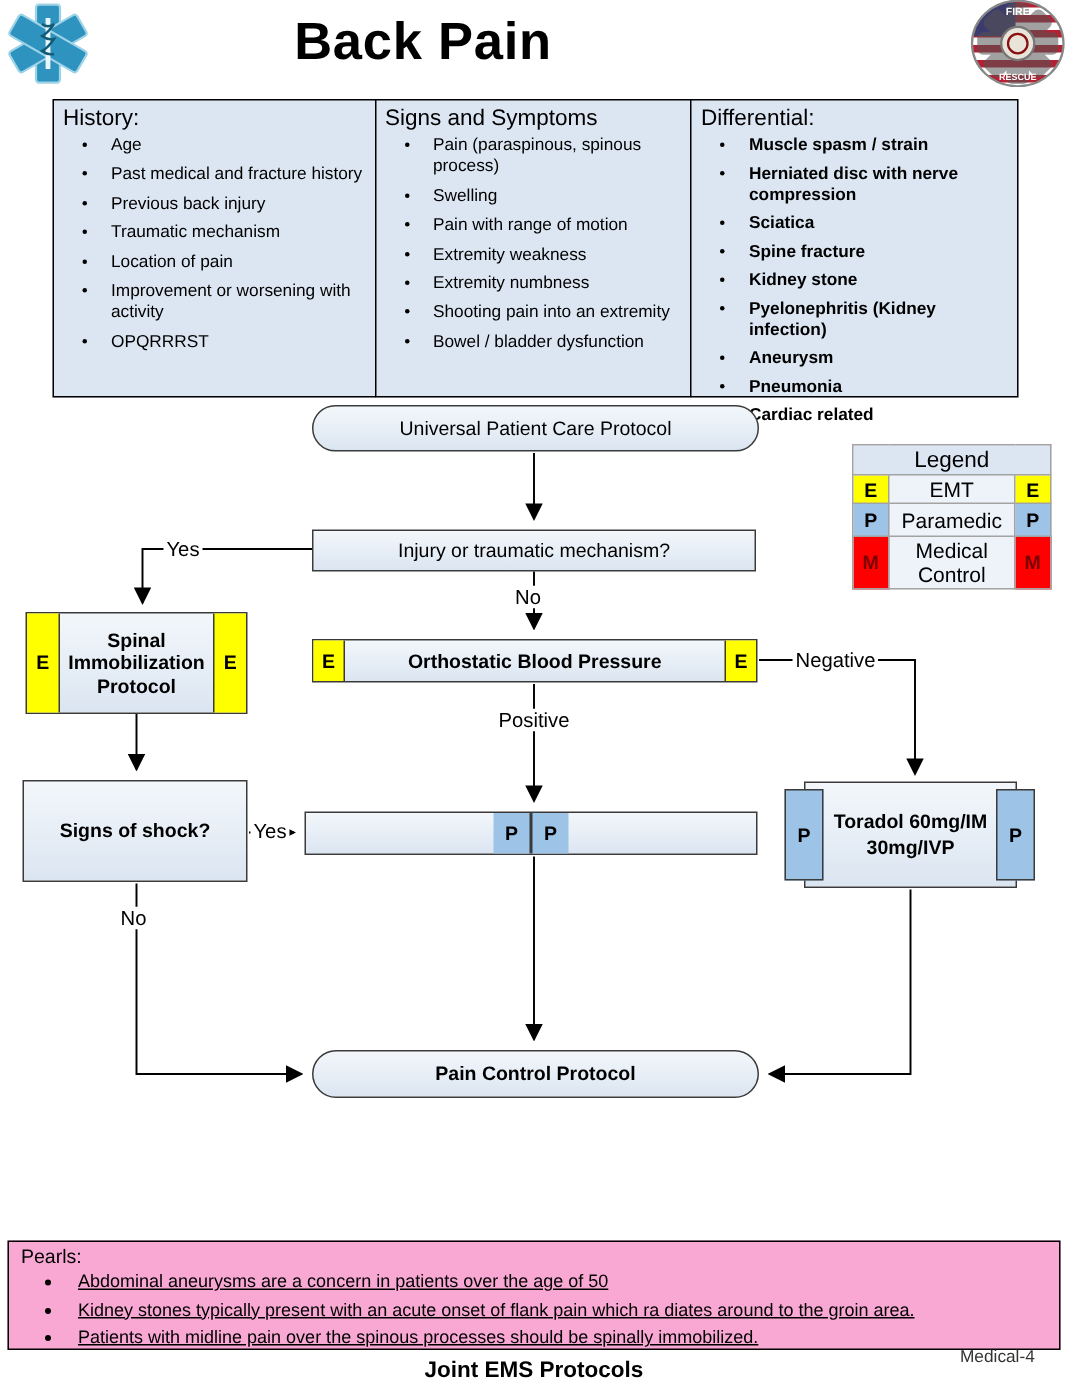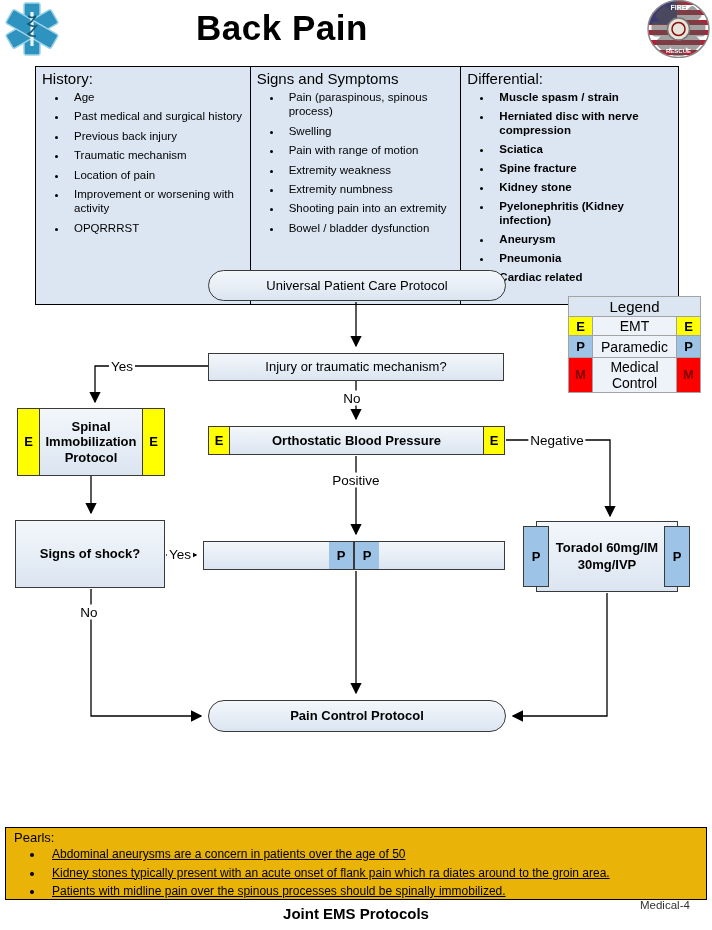--- a/index.html
+++ b/index.html
@@ -7,21 +7,21 @@
   body { font-family:"Liberation Sans", sans-serif; color:#000; }
   .page { position:relative; width:712px; height:930px; background:#fff; overflow:hidden; }
 
   
   .title { position:absolute; top:8px; left:0; width:564px; text-align:center;
            font-size:35px; font-weight:bold; letter-spacing:0.5px; }
   .logo-left { position:absolute; top:2px; left:2px; }
   .logo-right { position:absolute; top:0px; left:647px; }
 
   
-  .assess { position:absolute; top:66px; left:35px; width:644px; height:239px; display:flex; }
+  .assess { position:absolute; top:66px; left:35px; width:644px; height:199px; display:flex; }
   .assess-col { border:1px solid #000; background:#dce6f2; padding:3px 6px 3px 6px; }
   .assess-col + .assess-col { margin-left:-1px; }
   .col-history { width:216px; }
   .col-signs   { width:212px; }
   .col-diff    { width:219px; }
   .assess-col h2 { font-size:15px; font-weight:normal; margin-bottom:1px; }
   .assess-col ul { list-style:disc; padding-left:26px; margin-top:3px; }
   .assess-col li { font-size:11.5px; margin-bottom:5px; line-height:1.25; padding-left:6px; }
   .col-diff li { font-weight:bold; margin-bottom:4.5px; }
 
@@ -62,21 +62,21 @@
                   font-size:13px; font-weight:bold; text-align:center; line-height:1.25; padding:0 2px; }
   .toradol-tab { position:absolute; top:5px; width:26px; height:61px; background:#9dc3e6;
                  border:1px solid #3a3a3a; display:flex; align-items:center; justify-content:center;
                  font-weight:bold; font-size:13px; z-index:3; }
 
   .edge-label { position:absolute; transform:translate(-50%,-50%); background:#fff;
                 padding:0 2px; font-size:13.5px; z-index:2; white-space:nowrap; }
 
   
   .pearls { position:absolute; top:827px; left:5px; width:702px; height:73px;
-            background:#eab308; border:1px solid #000; padding:2px 8px; }
+            background:#f9a8d4; border:1px solid #000; padding:2px 8px; }
   .pearls h2 { font-size:13px; font-weight:normal; margin-bottom:2px; }
   .pearls ul { list-style:disc; padding-left:30px; }
   .pearls li { font-size:12px; margin-bottom:4.5px; padding-left:8px;text-decoration:underline; }
 
   
   .footer-center { position:absolute; top:905px; left:0; width:712px; text-align:center;
                    font-size:15px; font-weight:bold; }
   .footer-right { position:absolute; top:899px; left:640px; font-size:11.5px; color:#333; }
 </style>
 </head>
@@ -129,21 +129,21 @@
       </g>
       <ellipse cx="31.5" cy="29" rx="30.5" ry="28.5" fill="none" stroke="#888" stroke-width="1.5"></ellipse>
     </svg>
   </div>
 
   <div class="assess">
     <div class="assess-col col-history">
       <h2>History:</h2>
       <ul>
           <li>Age</li>
-          <li>Past medical and surgical history</li>
+          <li>Past medical and fracture history</li>
           <li>Previous back injury</li>
           <li>Traumatic mechanism</li>
           <li>Location of pain</li>
           <li>Improvement or worsening with activity</li>
           <li>OPQRRRST</li>
         </ul>
     </div>
     <div class="assess-col col-signs">
       <h2>Signs and Symptoms</h2>
       <ul>

